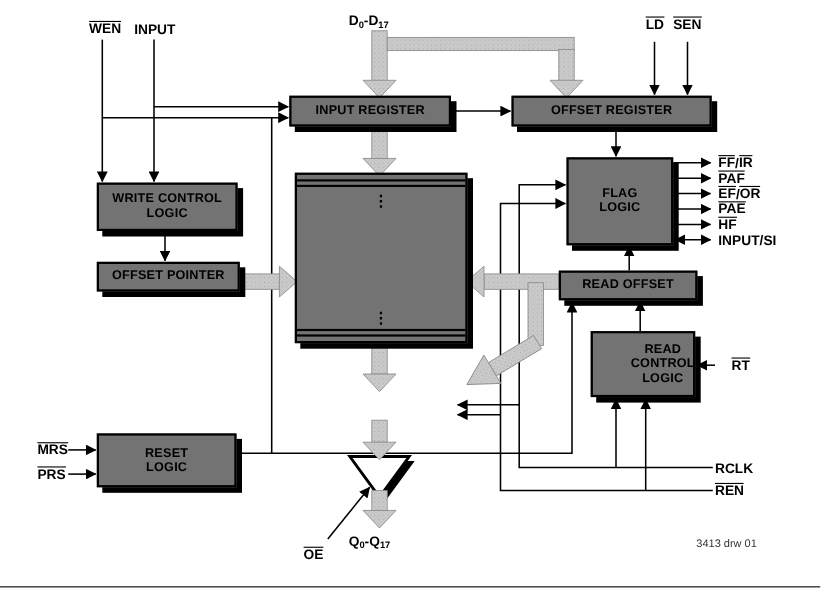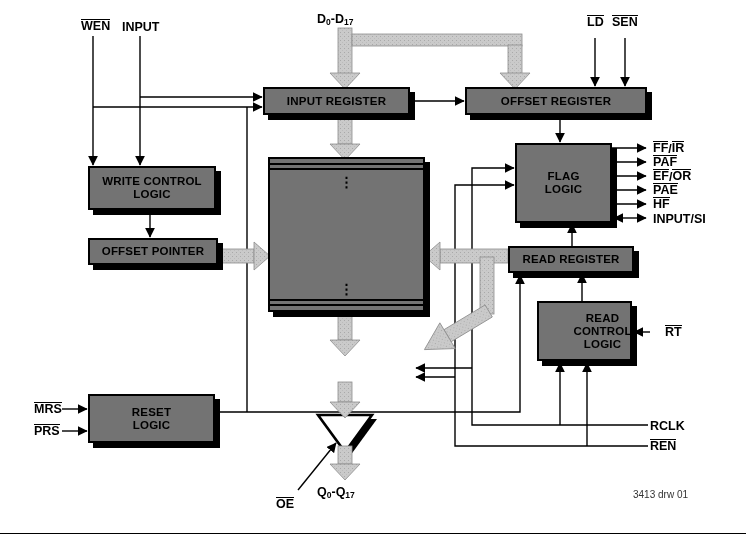--- a/index.html
+++ b/index.html
@@ -151,21 +151,21 @@
       <span class="dots">⋮</span>
       <span class="dots">⋮</span>
     </div>
   </div>
 
   <div class="box" style="left:515px; top:143px; width:97px; height:80px;">
     <span>FLAG</span>
     <span>LOGIC</span>
   </div>
 
-  <div class="box" style="left:508px; top:246px; width:126px; height:27px;">READ REGISTER</div>
+  <div class="box" style="left:508px; top:246px; width:126px; height:27px;">READ OFFSET</div>
 
   <div class="box" style="left:537px; top:301px; width:95px; height:60px;padding-left:36px;">
     <span>READ</span>
     <span>CONTROL</span>
     <span>LOGIC</span>
   </div>
 
 
   <div class="box" style="left:88px; top:394px; width:127px; height:49px;">
     <span>RESET</span>

